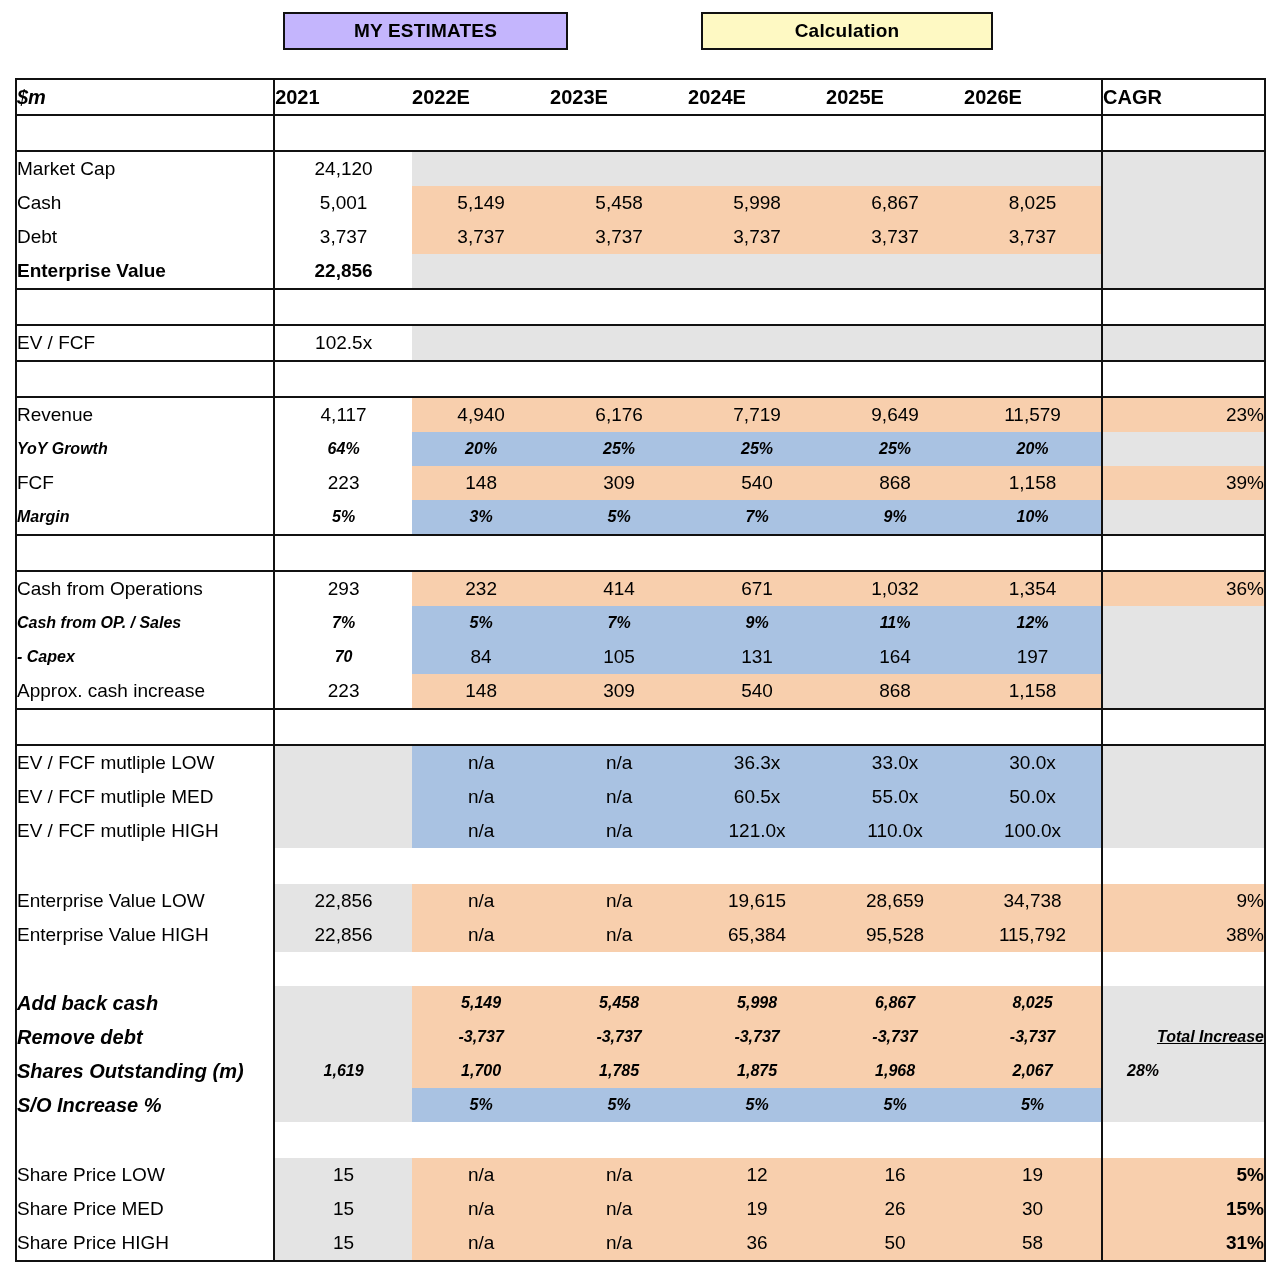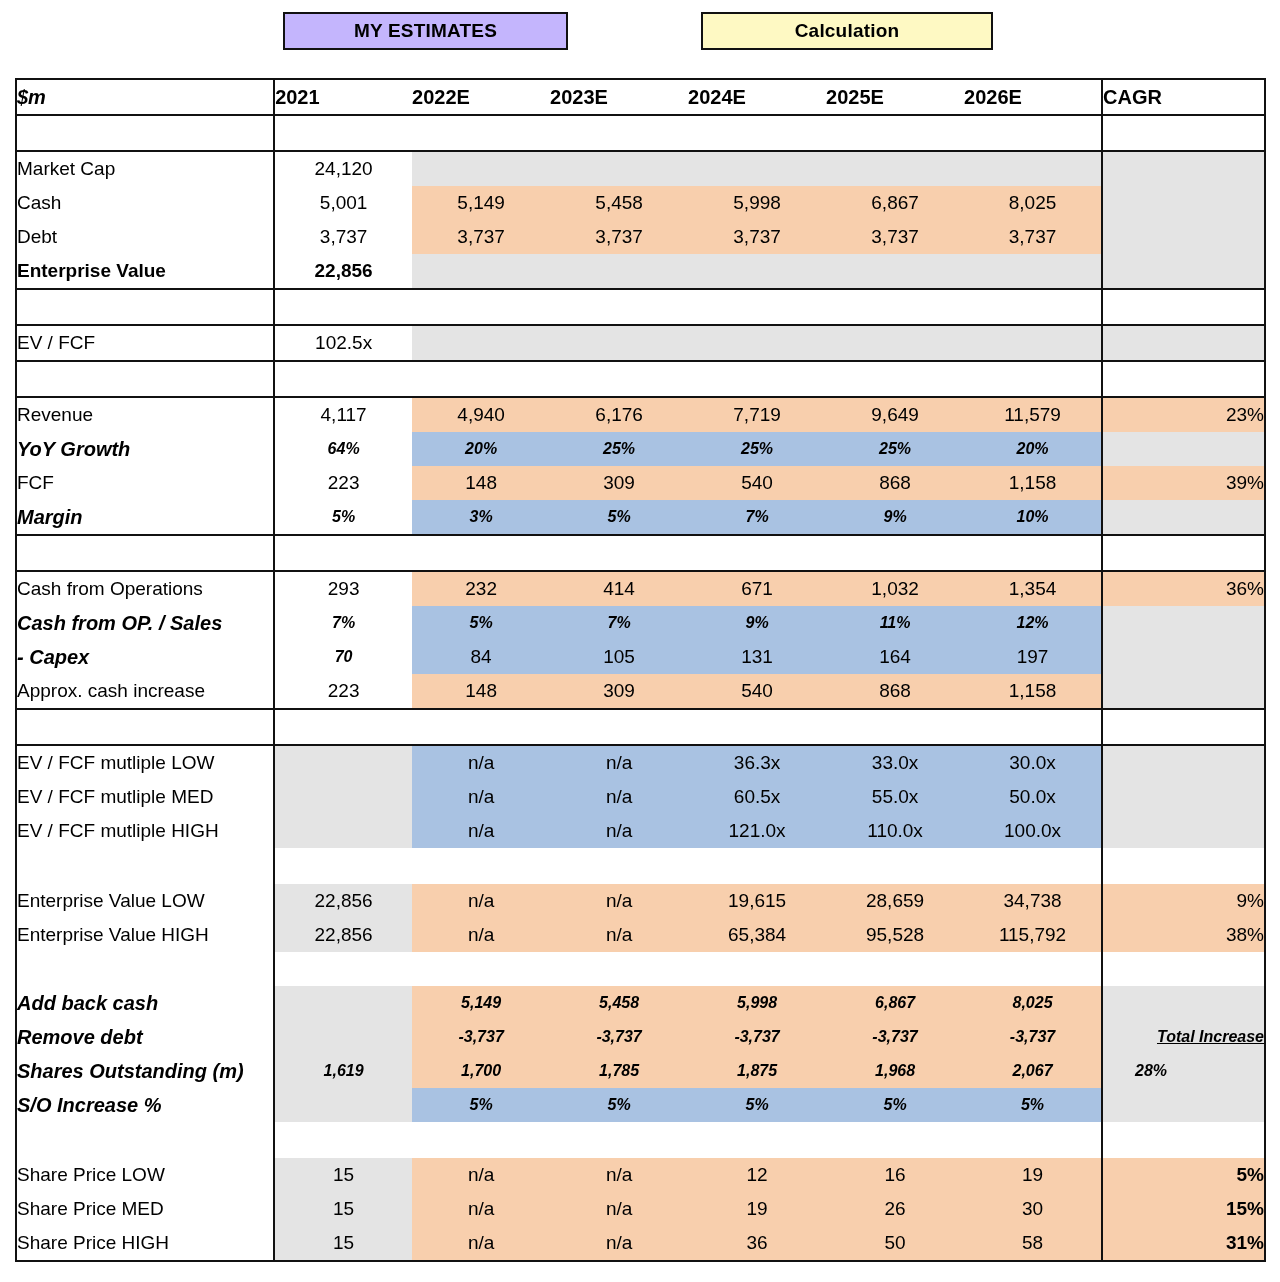--- a/index.html
+++ b/index.html
@@ -51,21 +51,21 @@
   tr.sep-bot > td{border-bottom:2px solid #111111;}
 
   
   .lbl{padding-left:8px;text-align:left;}
   .num{text-align:center;}
   .num-cagr{text-align:right;padding-right:10px;}
 
   
   .b{font-weight:bold;}
   .i{font-style:italic;font-weight:bold;font-size:16px;}
-  .i-lbl{font-style:italic;font-weight:bold;font-size:20px;padding-left:8px;margin-left:16px;}
+  .i-lbl{font-style:italic;font-weight:bold;font-size:16px;padding-left:8px;margin-left:16px;}
   .i-ind{font-style:italic;font-weight:bold;font-size:20px;padding-left:26px;}
   .hdr{font-weight:bold;text-align:left;font-size:20px;}
   .hdr-lbl{font-weight:bold;font-style:italic;text-align:left;padding-left:8px;font-size:20px;}
   .u{text-decoration:underline;}
 
   
   .f-gray{background:#e4e4e4;}
   .f-orange{background:#f8cfad;}
   .f-blue{background:#a9c2e2;}
 
@@ -396,21 +396,21 @@
       <td class="num-cagr i u f-gray vr-cagr">Total Increase</td>
     </tr>
     <tr>
       <td class="i-ind vr-label">Shares Outstanding (m)</td>
       <td class="num i f-gray">1,619</td>
       <td class="num i f-orange">1,700</td>
       <td class="num i f-orange">1,785</td>
       <td class="num i f-orange">1,875</td>
       <td class="num i f-orange">1,968</td>
       <td class="num i f-orange">2,067</td>
-      <td class="num-cagr i f-gray vr-cagr" style="text-align:left;padding-left:32px;">28%</td>
+      <td class="num-cagr i f-gray vr-cagr" style="text-align:left;padding-left:24px;">28%</td>
     </tr>
     <tr>
       <td class="i-ind vr-label">S/O Increase %</td>
       <td class="num f-gray"></td>
       <td class="num i f-blue">5%</td>
       <td class="num i f-blue">5%</td>
       <td class="num i f-blue">5%</td>
       <td class="num i f-blue">5%</td>
       <td class="num i f-blue">5%</td>
       <td class="num-cagr f-gray vr-cagr"></td>

